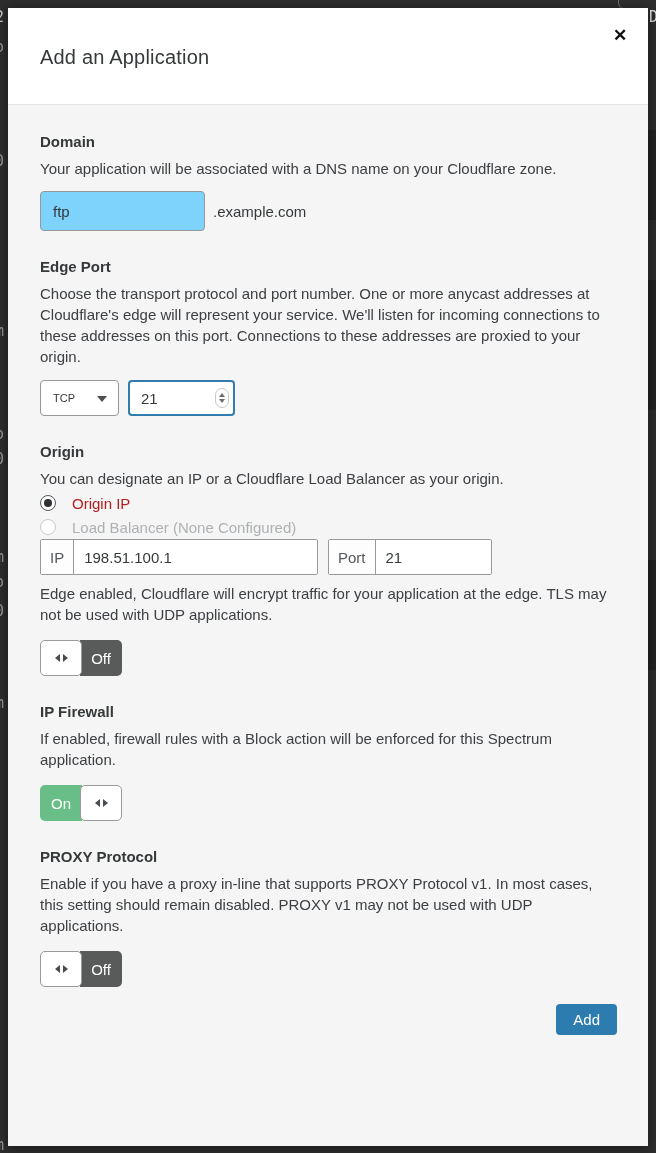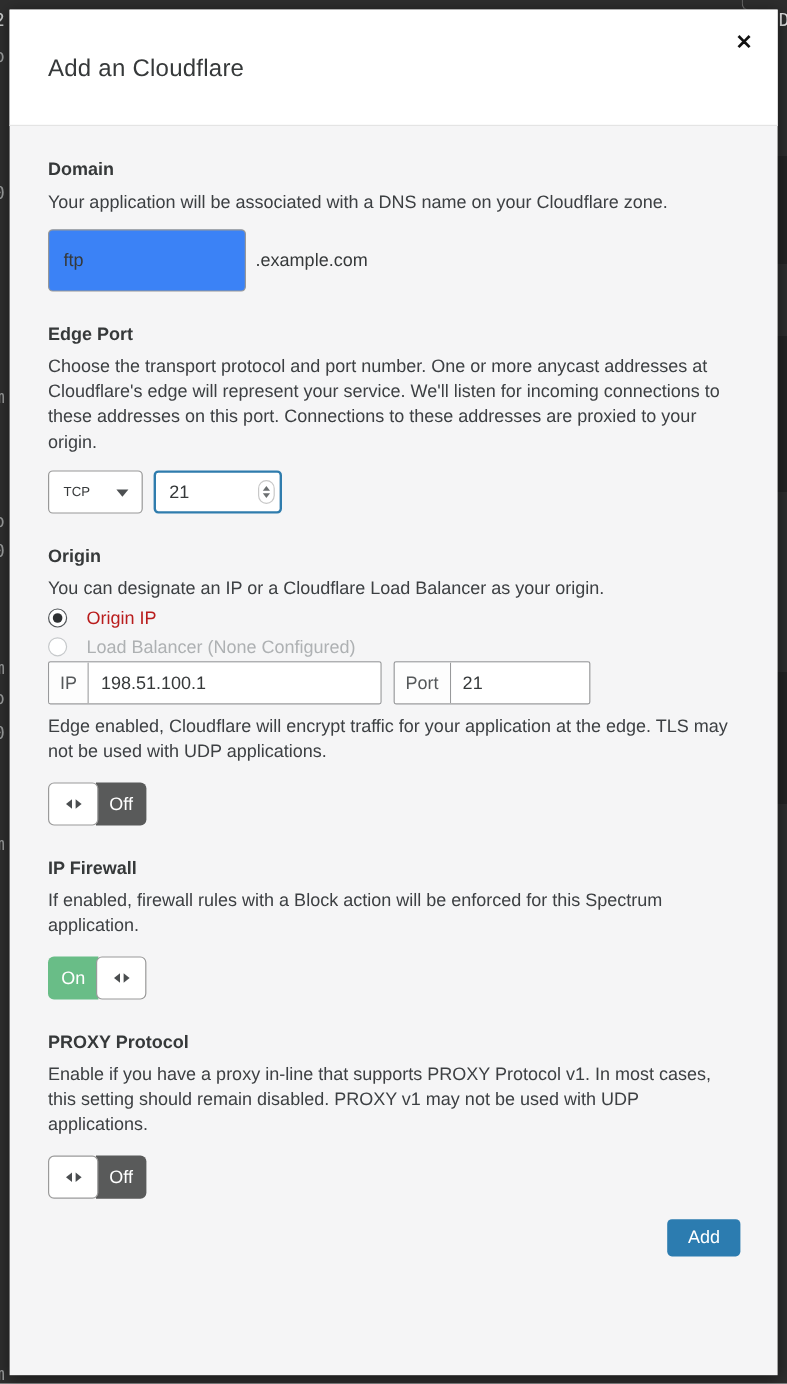--- a/index.html
+++ b/index.html
@@ -43,21 +43,21 @@
     display: flex; align-items: center; justify-content: center;
     font-size: 17px; font-weight: 700; color: #111; cursor: pointer;
   }
   .modal-body { padding: 28px 31px 0 32px; flex: 1 1 auto; }
 
   .sec-label { font-size: 15px; font-weight: 700; color: #36393a; line-height: 17px; }
   .desc { font-size: 15px; color: #3d4043; line-height: 21px; margin-top: 8px; max-width: 583px; }
 
   
   .text-input {
-    height: 52px; border: 1px solid #989898; border-radius: 4px; background: #3b82f6;
+    height: 40px; border: 1px solid #989898; border-radius: 4px; background: #7dd3fc;
     font-family: "Liberation Sans", sans-serif; font-size: 15px; color: #36393a;
     padding: 0 12px; outline: none;
   }
   .row { display: flex; align-items: center; }
 
   
   .domain-row { margin-top: 12px; }
   .domain-input { width: 165px; }
   .domain-suffix { font-size: 15px; color: #36393a; margin-left: 8px; }
 
@@ -162,21 +162,21 @@
   <div class="bg-frag right" style="top:8px">D</div>
   <div class="bg-corner"></div>
   <div class="bg-block" style="top:130px;height:90px"></div>
   <div class="bg-block" style="top:280px;height:130px"></div>
   <div class="bg-block" style="top:560px;height:110px"></div>
 </div>
 
 <div class="modal">
 
   <div class="modal-header">
-    <div class="modal-title">Add an Cloudflare</div>
+    <div class="modal-title">Add an Application</div>
     <div class="close-btn">✕</div>
   </div>
 
   <div class="modal-body">
 
     <div class="sec-label">Domain</div>
     <div class="desc">Your application will be associated with a DNS name on your Cloudflare zone.</div>
     <div class="row domain-row">
       <input class="text-input domain-input" type="text" value="ftp" style="">
       <span class="domain-suffix">.example.com</span>

